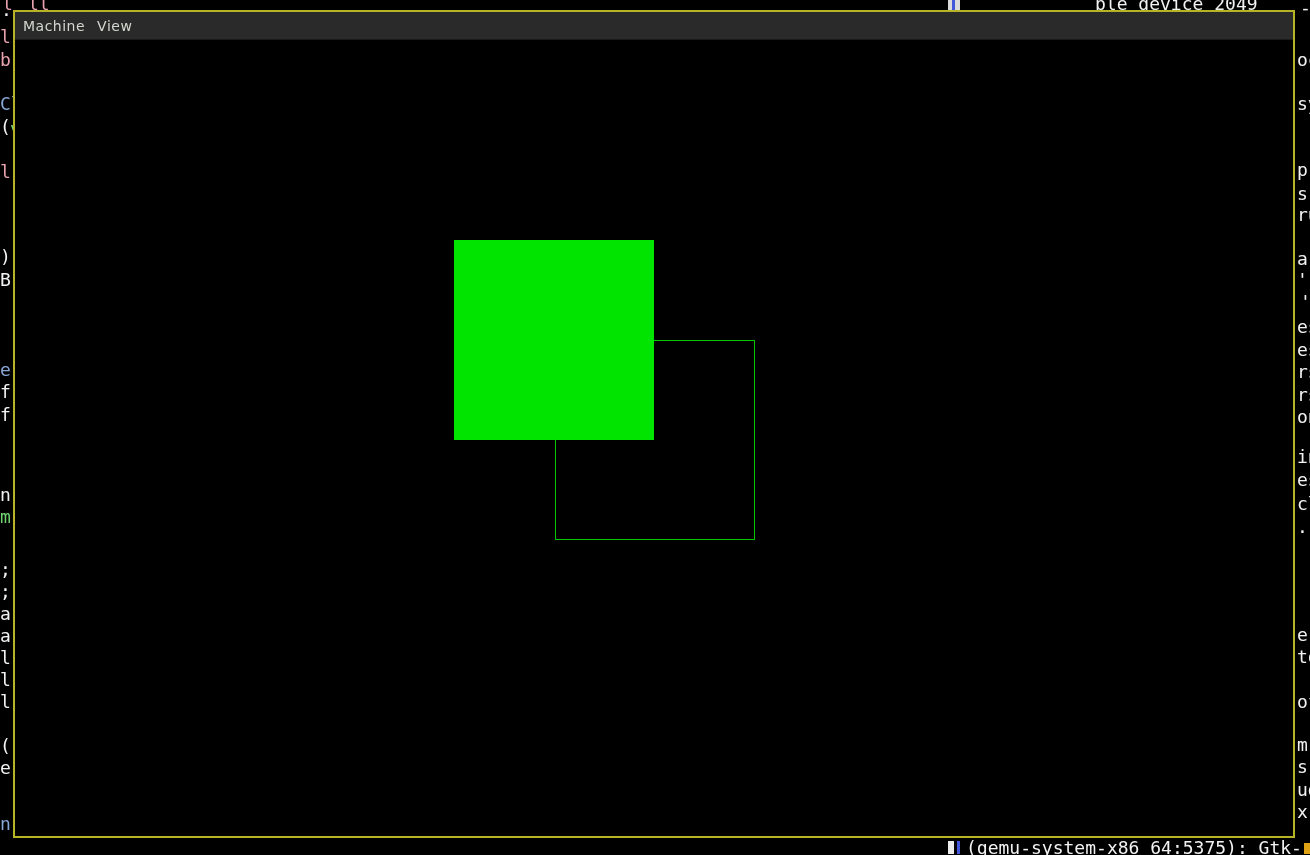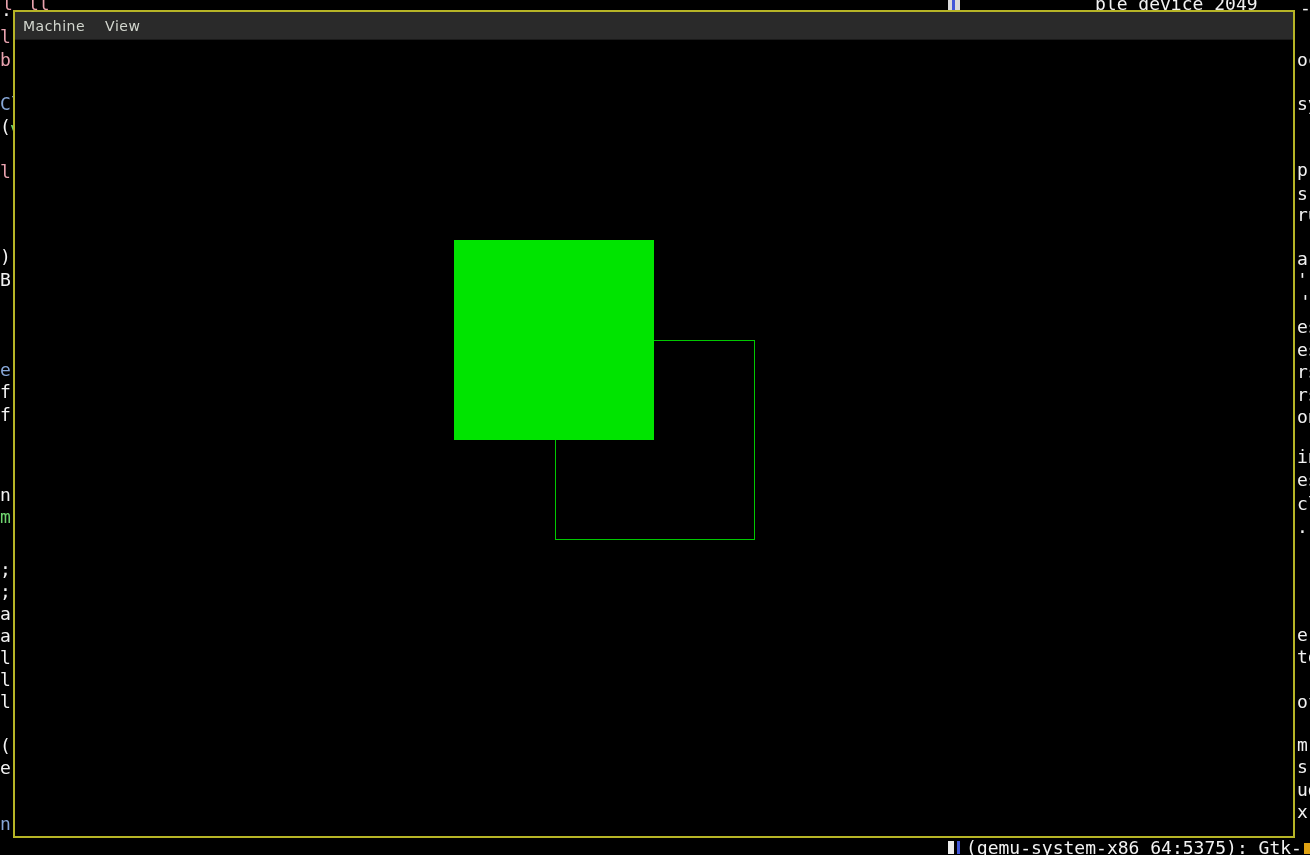--- a/index.html
+++ b/index.html
@@ -30,21 +30,21 @@
     position:absolute;left:13px;top:10px;
     width:1278px;height:824px;
     border:2px solid var(--window-border);
     z-index:2;
     background:var(--screen-bg);
   }
   #menubar{
     height:28px;
     background:var(--menubar-bg);
     display:flex;align-items:center;
-    padding:0 8px;gap:20px;
+    padding:0 8px;gap:12px;
     border-bottom:1px solid #1b1b1b;
     box-sizing:border-box;
   }
   .menu-item{
     color:var(--menu-text);
     font:14px "DejaVu Sans",sans-serif;
     letter-spacing:0.5px;
     padding:2px 0;
     cursor:default;
   }

